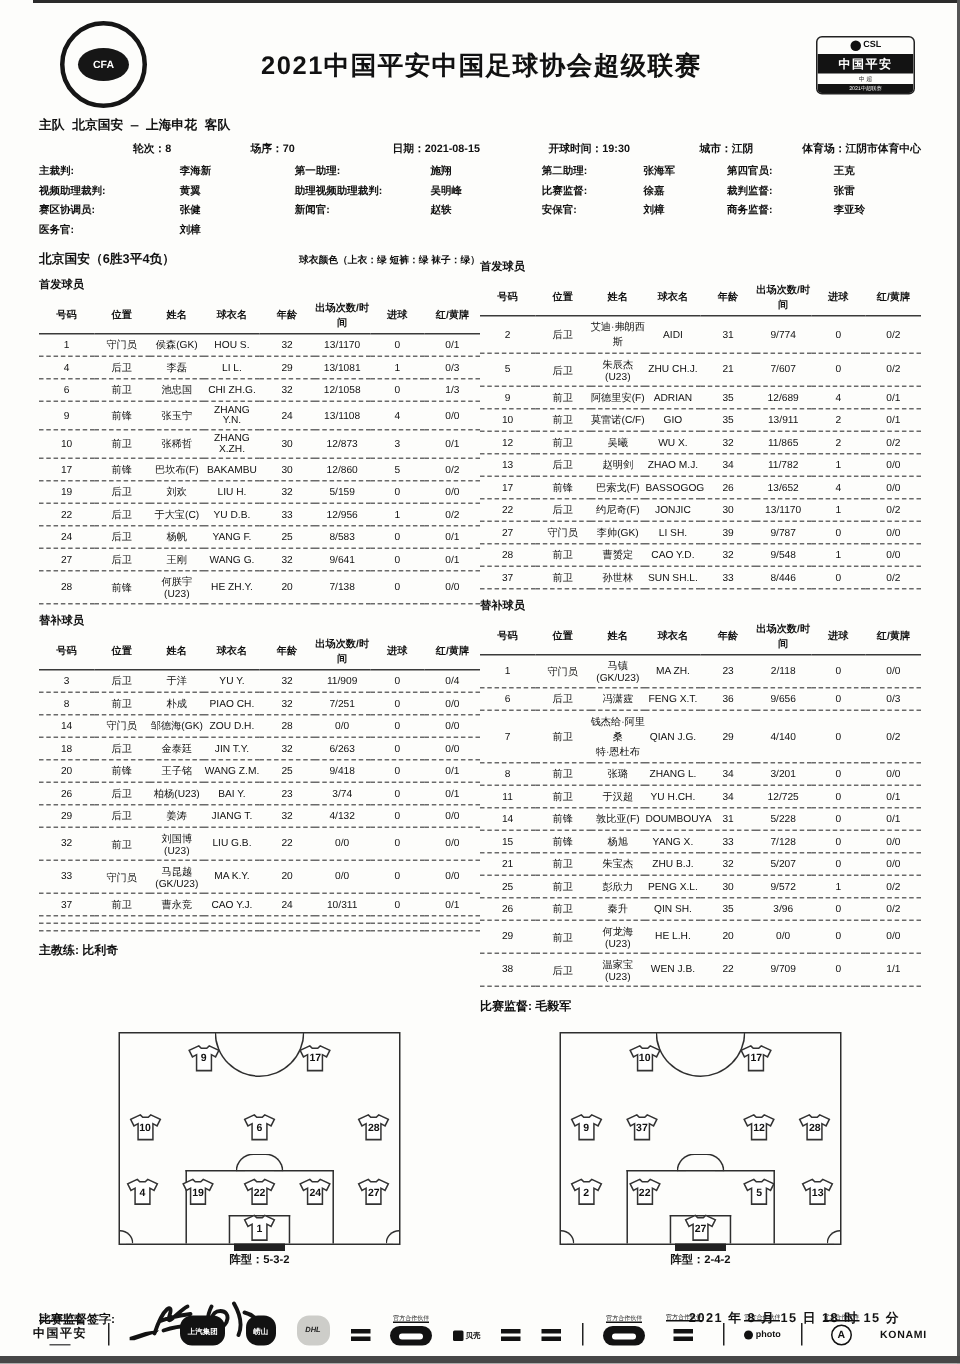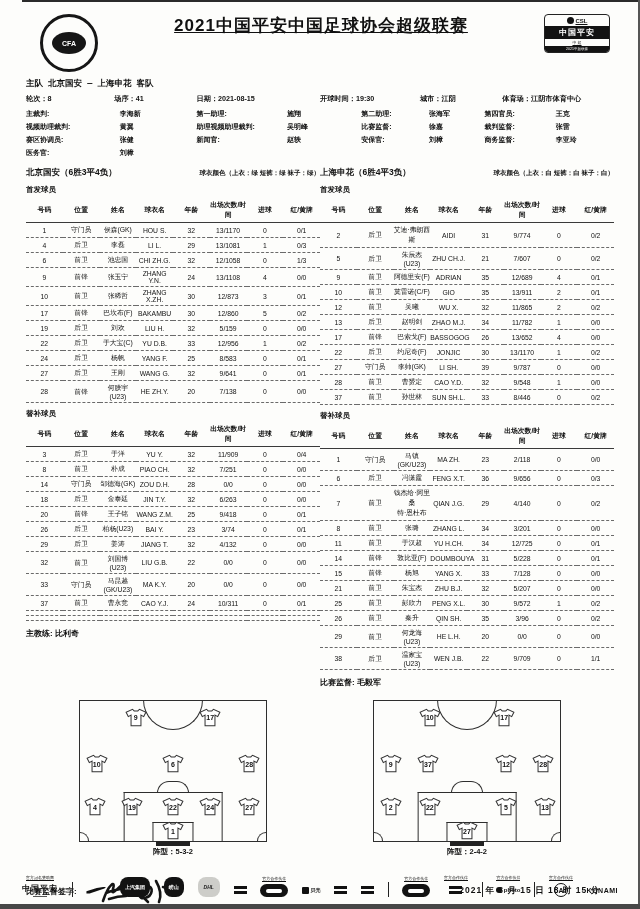--- a/index.html
+++ b/index.html
@@ -3,39 +3,39 @@
 <meta charset="utf-8">
 <style>
   html,body{margin:0;padding:0;background:#888;}
   .page{position:relative;width:640px;height:909px;background:#fdfdfb;margin:0 auto;
         font-family:"Liberation Sans","DejaVu Sans",sans-serif;color:#111;overflow:hidden;}
   .edge-top{position:absolute;top:0;left:22px;right:0;height:2px;background:#2b2b2b;}
   .edge-right{position:absolute;top:0;right:0;width:2px;height:100%;background:#555;}
   .edge-bottom{position:absolute;bottom:0;left:0;right:0;height:5px;background:#474747;}
 
   
-  .hdr{display:flex;align-items:flex-start;padding:14px 30px 2px 40px;text-decoration:underline;}
+  .hdr{display:flex;align-items:center;padding:14px 30px 2px 40px;}
   .cfa-badge{width:52px;height:52px;border:3px solid #161616;border-radius:50%;
              display:flex;align-items:center;justify-content:center;flex:0 0 auto;}
   .cfa-inner{width:34px;height:22px;background:#161616;border-radius:50%;color:#fff;
              font-size:7px;font-weight:bold;display:flex;align-items:center;justify-content:center;}
   .titles{flex:1;text-align:center;}
   .title{font-size:17px;font-weight:bold;letter-spacing:1px;}
   .subtitle{font-size:14px;font-weight:bold;margin-top:4px;letter-spacing:2px;}
   .pa-badge{width:64px;border:1.5px solid #222;border-radius:4px;flex:0 0 auto;overflow:hidden;text-align:center;}
   .pa-mark{font-size:6px;font-weight:bold;padding:2px 0;display:flex;align-items:center;justify-content:center;gap:2px;}
   .pa-dot{width:7px;height:7px;background:#111;border-radius:50%;display:inline-block;}
   .pa-band{background:#131313;color:#fff;font-size:8px;font-weight:bold;padding:1px 0;letter-spacing:1px;}
   .pa-sub{font-size:4px;padding:1px 0;color:#333;}
   .pa-foot{background:#131313;color:#fff;font-size:3.5px;padding:1px 0;}
 
   
   .match{margin:4px 26px 0 26px;}
   .teamsline{font-size:8.5px;font-weight:bold;margin-bottom:4px;font-family:Liberation Mono, monospace;}
-  .infoline{display:grid;grid-template-columns:15% 14% 21% 17% 14% 19%;font-size:7.2px;font-weight:bold;margin-bottom:5px;}
+  .infoline{display:grid;grid-template-columns:15% 14% 21% 17% 14% 19%;font-size:7.2px;font-weight:bold;margin-bottom:5px;text-align:right;}
   .officials{display:grid;grid-template-columns:29% 28% 21% 22%;row-gap:3px;font-size:7px;}
   .official-cell{display:flex;}
   .o-label{width:55%;font-weight:bold;}
   .o-value{font-weight:bold;}
 
   
   .teams{display:grid;grid-template-columns:1fr 1fr;margin:9px 26px 0 26px;}
   .team-hdr{display:flex;justify-content:space-between;align-items:baseline;}
   .team-name{font-size:8.5px;font-weight:bold;}
   .kit{font-size:6.5px;font-weight:bold;}
@@ -125,21 +125,21 @@
       <div class="pa-sub">中 超</div>
       <div class="pa-foot">2021中超联赛</div>
     </div>
   </div>
 
   <div class="match">
     <div class="teamsline">主队 北京国安 — 上海申花 客队</div>
     <div class="infoline">
 
     <span class="info-item">轮次：8</span>
-        <span class="info-item">场序：41</span>
+        <span class="info-item">场序：70</span>
         <span class="info-item">日期：2021-08-15</span>
         <span class="info-item">开球时间：19:30</span>
         <span class="info-item">城市：江阴</span>
         <span class="info-item">体育场：江阴市体育中心</span>
       </div>
     <div class="officials">
 
         <div class="official-cell">
           <span class="o-label">主裁判:</span>
           <span class="o-value">李海新</span>
@@ -515,24 +515,20 @@
             </div>
           </div>
       </div>
       <div class="coach-line">
         <span>主教练:</span>
         <span>比利奇</span>
       </div>
     </div>
 
     <div class="team-col">
-      <div class="team-hdr">
-        <span class="team-name">上海申花（6胜4平3负）</span>
-        <span class="kit">球衣颜色（上衣：白 短裤：白 袜子：白）</span>
-      </div>
       <div class="sec-title">首发球员</div>
       <div class="tbl">
         <div class="tr">
 
         <div class="th">号码</div>
             <div class="th">位置</div>
             <div class="th">姓名</div>
             <div class="th">球衣名</div>
             <div class="th">年龄</div>
             <div class="th">出场次数/时间</div>

